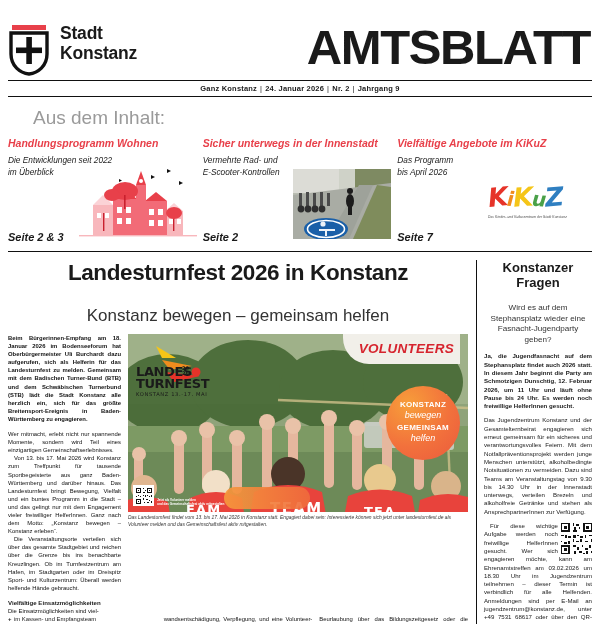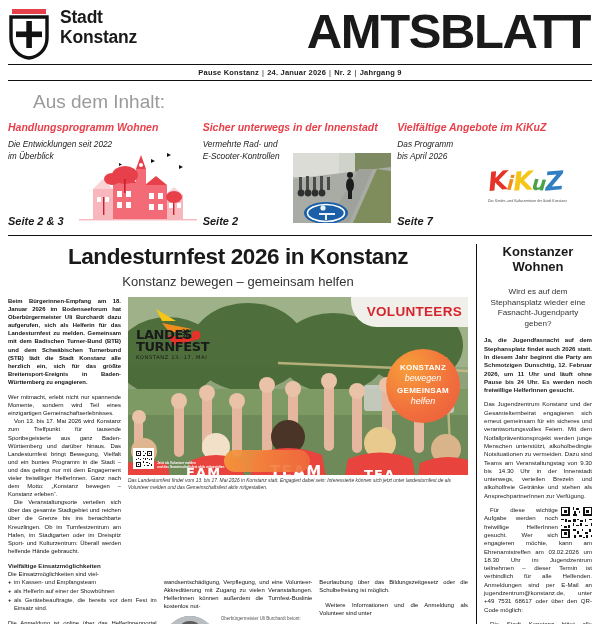--- a/index.html
+++ b/index.html
@@ -3,21 +3,21 @@
 <meta charset="utf-8">
 <style>
   * { box-sizing: border-box; margin: 0; padding: 0; }
   html, body {
     width: 600px; height: 624px;
     background: #ffffff;
     font-family: "Liberation Sans", sans-serif;
     color: #1a1a1a;
     overflow: hidden;
   }
-  .page { position: relative; width: 600px; height: 512px; padding: 0 8px; }
+  .page { position: relative; width: 600px; height: 512px; padding: 16px 8px; }
 
   
   .masthead { display: flex; align-items: flex-start; padding: 6px 0 0 0; height: 62px; }
   .crest { width: 46px; flex: 0 0 46px; position: relative; padding-top: 2px; }
   .crest svg { display: block; }
   .city-name { margin-left: 6px; font-weight: bold; font-size: 17.5px; line-height: 18px;
                letter-spacing: -0.2px; padding-top: 2px; }
   .amtsblatt { flex: 1; text-align: right; font-weight: bold; font-size: 49px;
                line-height: 50px; letter-spacing: -1.4px; padding-right: 2px; }
   .rule-top { border-top: 1.4px solid #111; margin-top: 2px; }
@@ -46,21 +46,21 @@
 
   .rule-section { border-top: 1.1px solid #111; margin-top: 6px; }
 
   
   .main-wrap { display: flex; margin-top: 8px; }
   .main-left { width: 468px; padding-right: 8px; }
   .sidebar { width: 116px; border-left: 1.1px solid #111; padding-left: 7px; }
 
   .lead-title { text-align: center; font-size: 22.5px; font-weight: bold; letter-spacing: -0.4px;
                 line-height: 26px; }
-  .lead-sub { text-align: center; font-size: 13px; color: #333; margin-top: 4px; margin-bottom: 8px; }
+  .lead-sub { text-align: center; font-size: 17px; color: #333; margin-top: 20px; margin-bottom: 8px; }
 
   .cols3 { display: flex; gap: 7px; }
   .col { width: 33.33%; }
   p.body { font-size: 5.9px; line-height: 8.1px; text-align: justify; font-weight: bold;
            color: #111; margin-bottom: 0; }
   p.body.reg { font-weight: normal; }
   p.body.ind { text-indent: 6px; }
   p.gap { margin-top: 7px; }
   .subhead { font-size: 6.1px; font-weight: bold; margin-top: 7px; margin-bottom: 1px; }
 
@@ -71,22 +71,22 @@
   
   .hero { position: relative; width: 340px; height: 178px; margin: 0 0 3px 0; overflow: hidden;
           background: #6f8a5d; }
   .hero-cap { font-size: 4.9px; line-height: 6.6px; font-style: italic; color: #333;
               width: 340px; margin-bottom: 6px; }
   .hero-row { display: flex; gap: 7px; }
   .hero-col-left { width: 121px; }
 
   .lt-logo { position: absolute; left: 8px; top: 8px; width: 92px; text-align: center; }
   .lt-logo .lt-txt { font-family: "DejaVu Sans", sans-serif; font-weight: bold; color: #1a1a1a; }
-  .volunteers-band { position: absolute; right: 0; top: 0; background: #f1efe9;
-                     padding: 5px 6px 7px 16px; border-bottom-left-radius: 26px; }
+  .volunteers-band { position: absolute; right: 8px; top: 0; background: #f1efe9;
+                     padding: 5px 6px 7px 16px; border-bottom-left-radius: 26px; font-style: italic; }
   .volunteers-band span { color: #d6242e; font-weight: bold; font-size: 13.5px; letter-spacing: .3px; }
   .orange-circle { position: absolute; right: 8px; top: 52px; width: 74px; height: 74px;
                    border-radius: 50%;
                    background: radial-gradient(circle at 30% 25%, #f79e3a 0%, #f2713c 55%, #ea5a3d 100%);
                    color: #fff; display: flex; flex-direction: column; align-items: center;
                    justify-content: center; text-align: center; line-height: 10px; }
   .oc-l1, .oc-l3 { font-size: 8px; font-weight: bold; letter-spacing: .3px; }
   .oc-l2, .oc-l4 { font-size: 9px; font-style: italic; margin-bottom: 3px; }
   .qr-badge { position: absolute; left: 5px; bottom: 6px; display: flex; align-items: flex-end; gap: 3px; }
   .qr-badge .qr { width: 21px; height: 21px; background: #fff; padding: 1.5px; }
@@ -128,21 +128,21 @@
     </div>
     <div>
       <div class="city-name">Stadt</div>
       <div class="city-name">Konstanz</div>
     </div>
     <div class="amtsblatt">AMTSBLATT</div>
   </div>
 
   <div class="rule-top"></div>
   <div class="issue-line">
-    <span>Pause Konstanz</span><span class="sep">|</span><span>24. Januar 2026</span><span class="sep">|</span><span>Nr. 2</span><span class="sep">|</span><span>Jahrgang 9</span>
+    <span>Ganz Konstanz</span><span class="sep">|</span><span>24. Januar 2026</span><span class="sep">|</span><span>Nr. 2</span><span class="sep">|</span><span>Jahrgang 9</span>
   </div>
   <div class="rule-bot"></div>
 
   <div class="toc-title">Aus dem Inhalt:</div>
 
   <div class="toc-row">
 
     <div class="toc-col">
       <div class="toc-head">Handlungsprogramm Wohnen</div>
       <div class="toc-sub" style="white-space:pre-line">Die Entwicklungen seit 2022
@@ -446,21 +446,21 @@
         </div>
 
         <div class="col">
           <p class="body reg">Beurlaubung über das Bildungszeitgesetz oder die Schulbefreiung ist möglich.</p>
           <p class="body reg ind gap">Weitere Informationen und die Anmeldung als Volunteer sind unter</p>
         </div>
       </div>
     </div>
 
     <div class="sidebar">
-      <div class="sb-title">Konstanzer Wohnen</div>
+      <div class="sb-title">Konstanzer Fragen</div>
       <div class="sb-q">Wird es auf dem Stephansplatz wieder eine Fasnacht-Jugendparty geben?</div>
       <div class="sb-a">Ja, die Jugendfasnacht auf dem Stephansplatz findet auch 2026 statt. In diesem Jahr beginnt die Party am Schmotzigen Dunschtig, 12. Februar 2026, um 11 Uhr und läuft ohne Pause bis 24 Uhr. Es werden noch freiwillige HelferInnen gesucht.</div>
       <div class="sb-p">Das Jugendzentrum Konstanz und der Gesamtelternbeirat engagieren sich erneut gemeinsam für ein sicheres und verantwortungsvolles Feiern. Mit dem Notfallpräventionsprojekt werden junge Menschen unterstützt, alkoholbedingte Notsituationen zu vermeiden. Dazu sind Teams am Veranstaltungstag von 9.30 bis 14.30 Uhr in der Innenstadt unterwegs, verteilen Brezeln und alkoholfreie Getränke und stehen als AnsprechpartnerInnen zur Verfügung.</div>
       <div class="sb-p ind">
         <span class="sb-qr">
           <svg class="qrpat" width="31" height="31" viewBox="0 0 21 21" shape-rendering="crispEdges">
             <rect width="21" height="21" fill="#fff"></rect>
             <g fill="#111">
               <rect x="0" y="0" width="6" height="6"></rect>
                 <rect x="1" y="1" width="4" height="4" fill="#fff"></rect>

